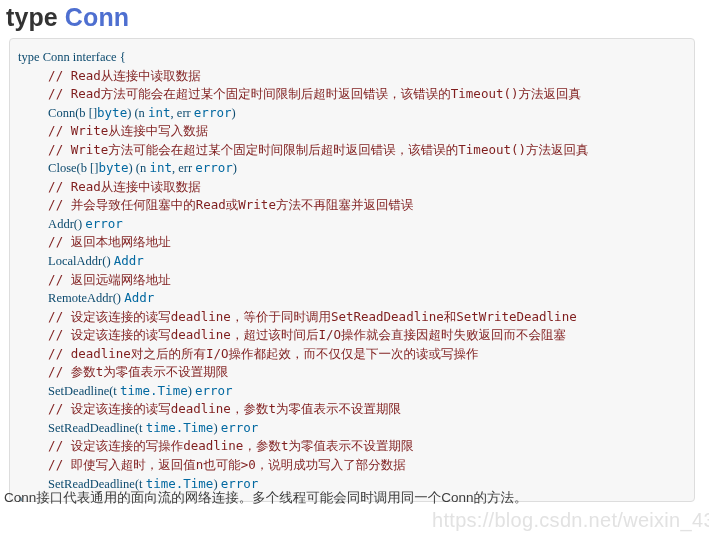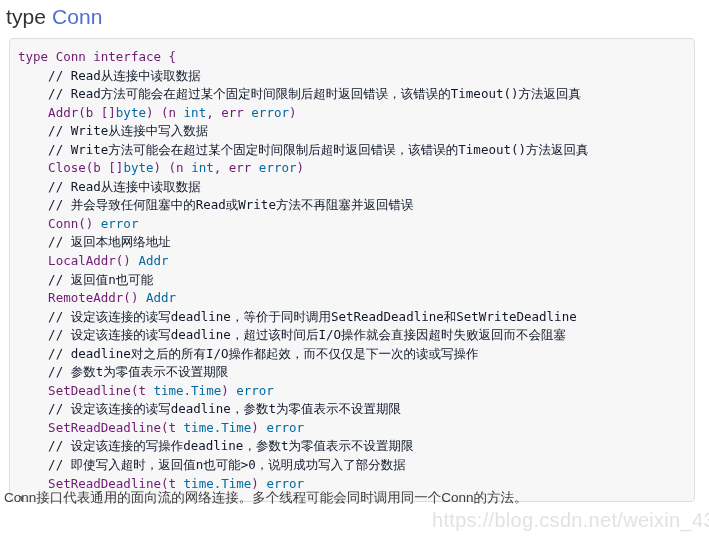--- a/index.html
+++ b/index.html
@@ -9,25 +9,25 @@
   }
   body {
     width: 709px;
     height: 541px;
     font-family: "Liberation Sans", "DejaVu Sans", sans-serif;
     overflow: hidden;
     position: relative;
   }
 
   #page-title {
-    font-size: 21px;
+    font-size: 25px;
     line-height: 26px;
     color: #3a3a3a;
     padding: 4px 16px 0 6px;
-    font-weight: 400;
+    font-weight: 700;
     letter-spacing: 0.1px;
     white-space: nowrap;
   }
   #page-title .kw { color: #333333; }
   #page-title .ident { color: #4e6fd0; }
 
   #code-block {
     position: absolute;
     left: 9px;
     top: 38px;
@@ -43,23 +43,23 @@
   pre.code {
     margin: 0;
     padding: 9px 0 0 8px;
     font-family: "DejaVu Sans Mono", "Liberation Mono", monospace;
     font-size: 12.5px;
     line-height: 18.55px;
     color: #333333;
     white-space: pre;
     letter-spacing: 0px;
   }
-  pre.code .cm   { color: #0f172a; margin-top: 8px; }
+  pre.code .cm   { color: #7f1d1d; margin-top: 8px; }
   pre.code .ty   { color: #0369a1; }
-  pre.code .pl   { color: #701a75; }
+  pre.code .pl   { color: #0c4a6e; font-family: Liberation Serif, serif; }
 
   #footer-text {
     position: absolute;
     left: 4px;
     top: 488px;
     width: 705px;
     font-size: 13.5px;
     line-height: 20px;
     color: #3d3d3d;
     white-space: nowrap;
@@ -83,30 +83,30 @@
 <body>
 
 <div id="page-title">
   <span class="kw">type </span><span class="ident">Conn</span>
 </div>
 
 <div id="code-block">
   <pre class="code" id="code-content"><span><span class="pl">type Conn interface {</span></span>
 <span><span>    </span><span class="cm">// Read从连接中读取数据</span></span>
 <span><span>    </span><span class="cm">// Read方法可能会在超过某个固定时间限制后超时返回错误，该错误的Timeout()方法返回真</span></span>
-<span><span>    </span><span class="pl">Addr(b []</span><span class="ty">byte</span><span class="pl">) (n </span><span class="ty">int</span><span class="pl">, err </span><span class="ty">error</span><span class="pl">)</span></span>
+<span><span>    </span><span class="pl">Conn(b []</span><span class="ty">byte</span><span class="pl">) (n </span><span class="ty">int</span><span class="pl">, err </span><span class="ty">error</span><span class="pl">)</span></span>
 <span><span>    </span><span class="cm">// Write从连接中写入数据</span></span>
 <span><span>    </span><span class="cm">// Write方法可能会在超过某个固定时间限制后超时返回错误，该错误的Timeout()方法返回真</span></span>
 <span><span>    </span><span class="pl">Close(b []</span><span class="ty">byte</span><span class="pl">) (n </span><span class="ty">int</span><span class="pl">, err </span><span class="ty">error</span><span class="pl">)</span></span>
 <span><span>    </span><span class="cm">// Read从连接中读取数据</span></span>
 <span><span>    </span><span class="cm">// 并会导致任何阻塞中的Read或Write方法不再阻塞并返回错误</span></span>
-<span><span>    </span><span class="pl">Conn() </span><span class="ty">error</span></span>
+<span><span>    </span><span class="pl">Addr() </span><span class="ty">error</span></span>
 <span><span>    </span><span class="cm">// 返回本地网络地址</span></span>
 <span><span>    </span><span class="pl">LocalAddr() </span><span class="ty">Addr</span></span>
-<span><span>    </span><span class="cm">// 返回值n也可能</span></span>
+<span><span>    </span><span class="cm">// 返回远端网络地址</span></span>
 <span><span>    </span><span class="pl">RemoteAddr() </span><span class="ty">Addr</span></span>
 <span><span>    </span><span class="cm">// 设定该连接的读写deadline，等价于同时调用SetReadDeadline和SetWriteDeadline</span></span>
 <span><span>    </span><span class="cm">// 设定该连接的读写deadline，超过该时间后I/O操作就会直接因超时失败返回而不会阻塞</span></span>
 <span><span>    </span><span class="cm">// deadline对之后的所有I/O操作都起效，而不仅仅是下一次的读或写操作</span></span>
 <span><span>    </span><span class="cm">// 参数t为零值表示不设置期限</span></span>
 <span><span>    </span><span class="pl">SetDeadline(t </span><span class="ty">time.Time</span><span class="pl">) </span><span class="ty">error</span></span>
 <span><span>    </span><span class="cm">// 设定该连接的读写deadline，参数t为零值表示不设置期限</span></span>
 <span><span>    </span><span class="pl">SetReadDeadline(t </span><span class="ty">time.Time</span><span class="pl">) </span><span class="ty">error</span></span>
 <span><span>    </span><span class="cm">// 设定该连接的写操作deadline，参数t为零值表示不设置期限</span></span>
 <span><span>    </span><span class="cm">// 即使写入超时，返回值n也可能&gt;0，说明成功写入了部分数据</span></span>

